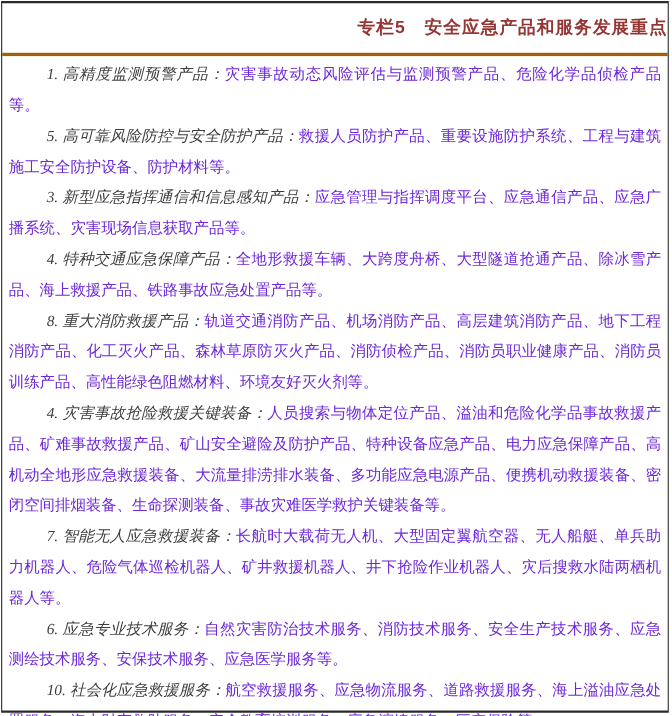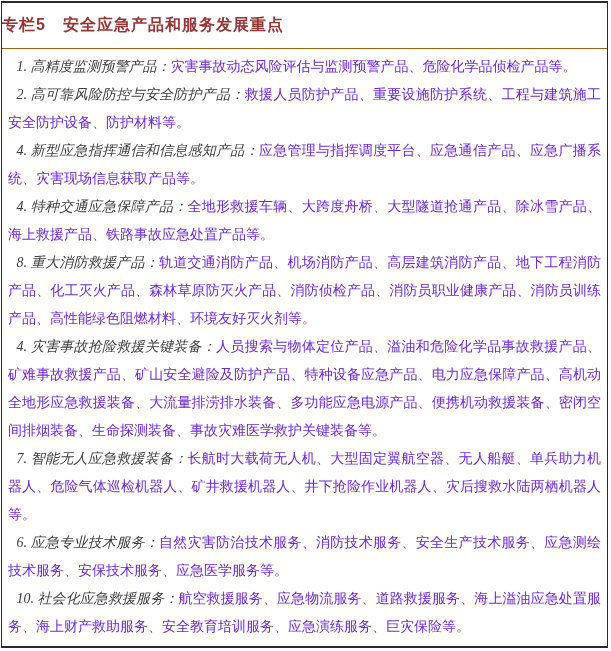--- a/index.html
+++ b/index.html
@@ -18,24 +18,24 @@
     height: 647px;
     background: #ffffff;
     border-top: 2px solid #2b2b2b;
     border-bottom: 2px solid #2b2b2b;
     border-left: 1px solid #2b2b2b;
     border-right: 1px solid #2b2b2b;
     box-sizing: border-box;
   }
   .title-row {
     height: 45px;
-    border-bottom: 1px solid #a16207;
+    border-bottom: 3px solid #a16207;
     display: flex;
     align-items: center;
-    justify-content: flex-start;
+    justify-content: flex-end;
   }
   .title {
     font-family: "Liberation Sans", "DejaVu Sans", sans-serif;
     font-weight: bold;
     font-size: 16px;
     color: var(--title-color, #943634);
     letter-spacing: 1px;
     white-space: nowrap;
   }
   .content {
@@ -48,39 +48,40 @@
     line-height: 28px;
     color: #1a1a1a;
     text-align: justify;
     text-indent: 0.6em;
     word-break: break-all;
   }
   .item .label {
     font-family: "Liberation Serif", "DejaVu Serif", serif;
     font-style: italic;
     color: #3d3d3d;
+    margin-left: 26px;
   }
   .item .body {
     font-style: normal;
     color: #6d28d9;
   }
 </style>
 </head>
 <body>
 
 <div class="box">
   <div class="title-row">
     <span class="title">专栏5　安全应急产品和服务发展重点</span>
   </div>
   <div class="content" id="content">
   <p class="item"><span class="label">1. 高精度监测预警产品：</span><span class="body">灾害事故动态风险评估与监测预警产品、危险化学品侦检产品等。</span></p>
 
-  <p class="item"><span class="label">2. 高可靠风险防控与安全防护产品：</span><span class="body">救援人员防护产品、重要设施防护系统、工程与建筑施工安全防护设备、防护材料等。</span></p>
+  <p class="item"><span class="label">5. 高可靠风险防控与安全防护产品：</span><span class="body">救援人员防护产品、重要设施防护系统、工程与建筑施工安全防护设备、防护材料等。</span></p>
 
-  <p class="item"><span class="label">4. 新型应急指挥通信和信息感知产品：</span><span class="body">应急管理与指挥调度平台、应急通信产品、应急广播系统、灾害现场信息获取产品等。</span></p>
+  <p class="item"><span class="label">3. 新型应急指挥通信和信息感知产品：</span><span class="body">应急管理与指挥调度平台、应急通信产品、应急广播系统、灾害现场信息获取产品等。</span></p>
 
   <p class="item"><span class="label">4. 特种交通应急保障产品：</span><span class="body">全地形救援车辆、大跨度舟桥、大型隧道抢通产品、除冰雪产品、海上救援产品、铁路事故应急处置产品等。</span></p>
 
   <p class="item"><span class="label">8. 重大消防救援产品：</span><span class="body">轨道交通消防产品、机场消防产品、高层建筑消防产品、地下工程消防产品、化工灭火产品、森林草原防灭火产品、消防侦检产品、消防员职业健康产品、消防员训练产品、高性能绿色阻燃材料、环境友好灭火剂等。</span></p>
 
   <p class="item"><span class="label">4. 灾害事故抢险救援关键装备：</span><span class="body">人员搜索与物体定位产品、溢油和危险化学品事故救援产品、矿难事故救援产品、矿山安全避险及防护产品、特种设备应急产品、电力应急保障产品、高机动全地形应急救援装备、大流量排涝排水装备、多功能应急电源产品、便携机动救援装备、密闭空间排烟装备、生命探测装备、事故灾难医学救护关键装备等。</span></p>
 
   <p class="item"><span class="label">7. 智能无人应急救援装备：</span><span class="body">长航时大载荷无人机、大型固定翼航空器、无人船艇、单兵助力机器人、危险气体巡检机器人、矿井救援机器人、井下抢险作业机器人、灾后搜救水陆两栖机器人等。</span></p>
 
 

